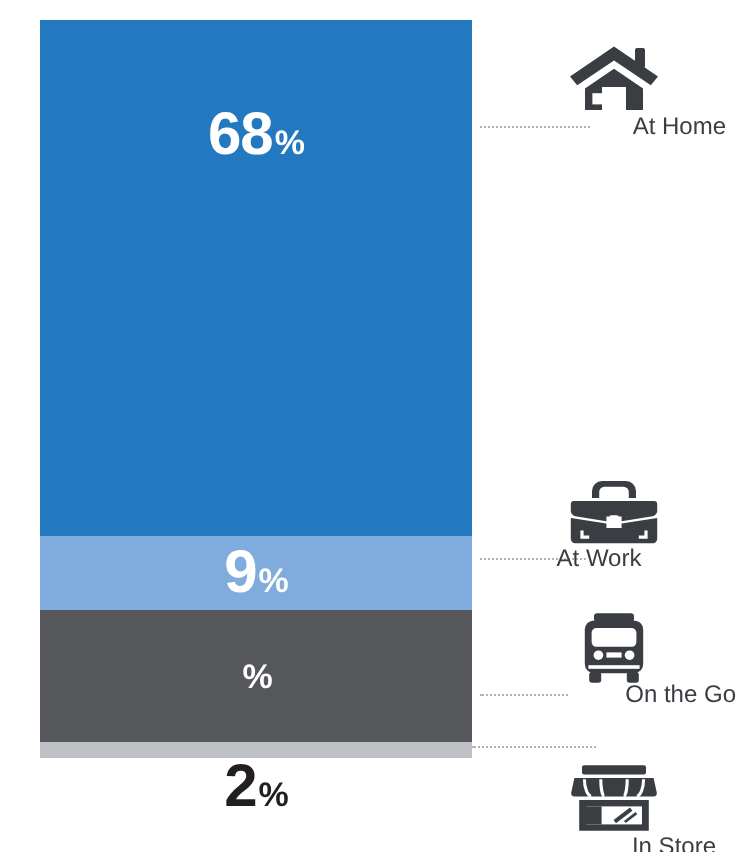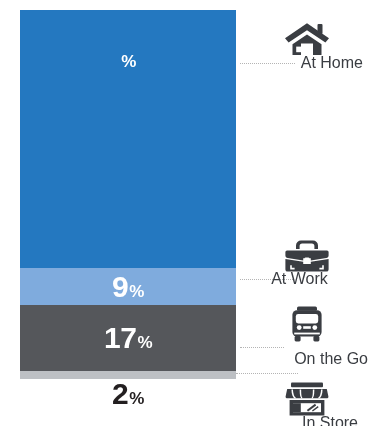--- a/index.html
+++ b/index.html
@@ -74,21 +74,21 @@
     width: 141px;
     text-align: center;
     color: #3a3d42;
     line-height: 0;
   }
   .legend-label {
     position: absolute;
     left: 0;
     width: 141px;
     text-align: center;
-    font-size: 16px;
+    font-size: 12px;
     color: #3a3d42;
     line-height: 18px;
     white-space: nowrap;
   }
   .leader {
     position: absolute;
     height: 0;
     border-top: 1px dotted #b4b4b4;
   }
 
@@ -97,21 +97,21 @@
   #li-home .legend-label { top: 44px; text-align: right; padding-right: 14px; box-sizing: border-box; }
   #li-home .leader { left: 4px; top: 53px; width: 55px; }
 
   
   #li-work .legend-icon { top: 6px; }
   #li-work .legend-label { top: 38px; padding-right: 14px; box-sizing: border-box; }
   #li-work .leader { left: 4px; top: 47px; width: 53px; }
 
   
   #li-go .legend-icon { top: 4px; }
-  #li-go .legend-label { top: 48px; text-align: right; padding-right: 9px; box-sizing: border-box; }
+  #li-go .legend-label { top: 36px; text-align: right; padding-right: 9px; box-sizing: border-box; }
   #li-go .leader { left: 4px; top: 45px; width: 44px; }
 
   
   #li-store .legend-icon { top: 12px; }
   #li-store .legend-label { top: 44px; text-align: right; padding-right: 19px; box-sizing: border-box; }
   #li-store .leader { left: 0px; top: 3px; width: 62px; }
 
   #li-home  { top: 10px; }
   #li-work  { top: 232px; }
   #li-go    { top: 302px; }
@@ -119,34 +119,34 @@
 
   svg { display: block; margin: 0 auto; }
 </style>
 </head>
 <body>
 
 <div id="stack">
 
   <div class="seg seg-home">
     <span class="val">
+      <span class="num">68</span>
         <span class="pct">%</span>
     </span>
   </div>
 
   <div class="seg seg-work">
     <span class="val">
       <span class="num">9</span>
         <span class="pct">%</span>
     </span>
   </div>
 
   <div class="seg seg-go">
     <span class="val">
-      <span class="num">17</span>
         <span class="pct">%</span>
     </span>
   </div>
 
   <div class="seg seg-store"></div>
 </div>
 
 <div id="store-value">
   <span class="val">
     <span class="num">2</span>

